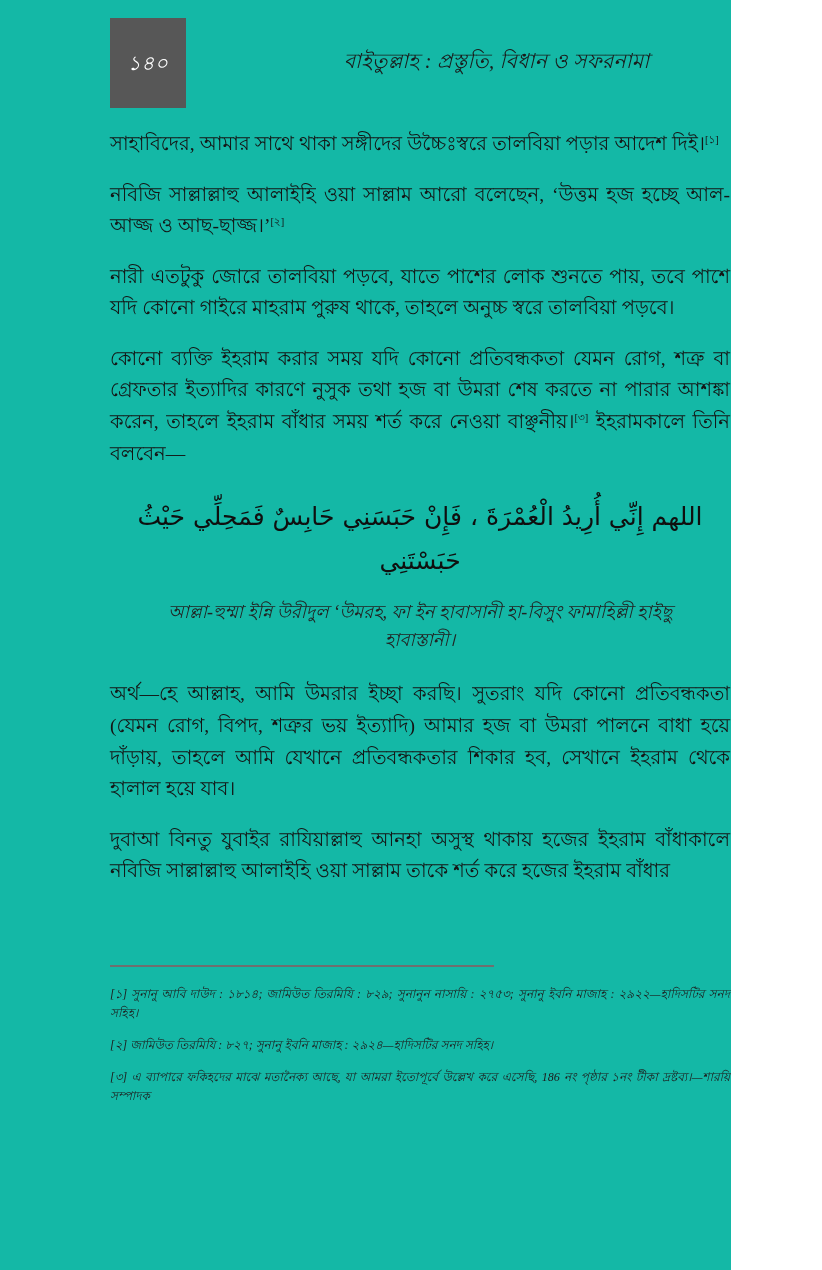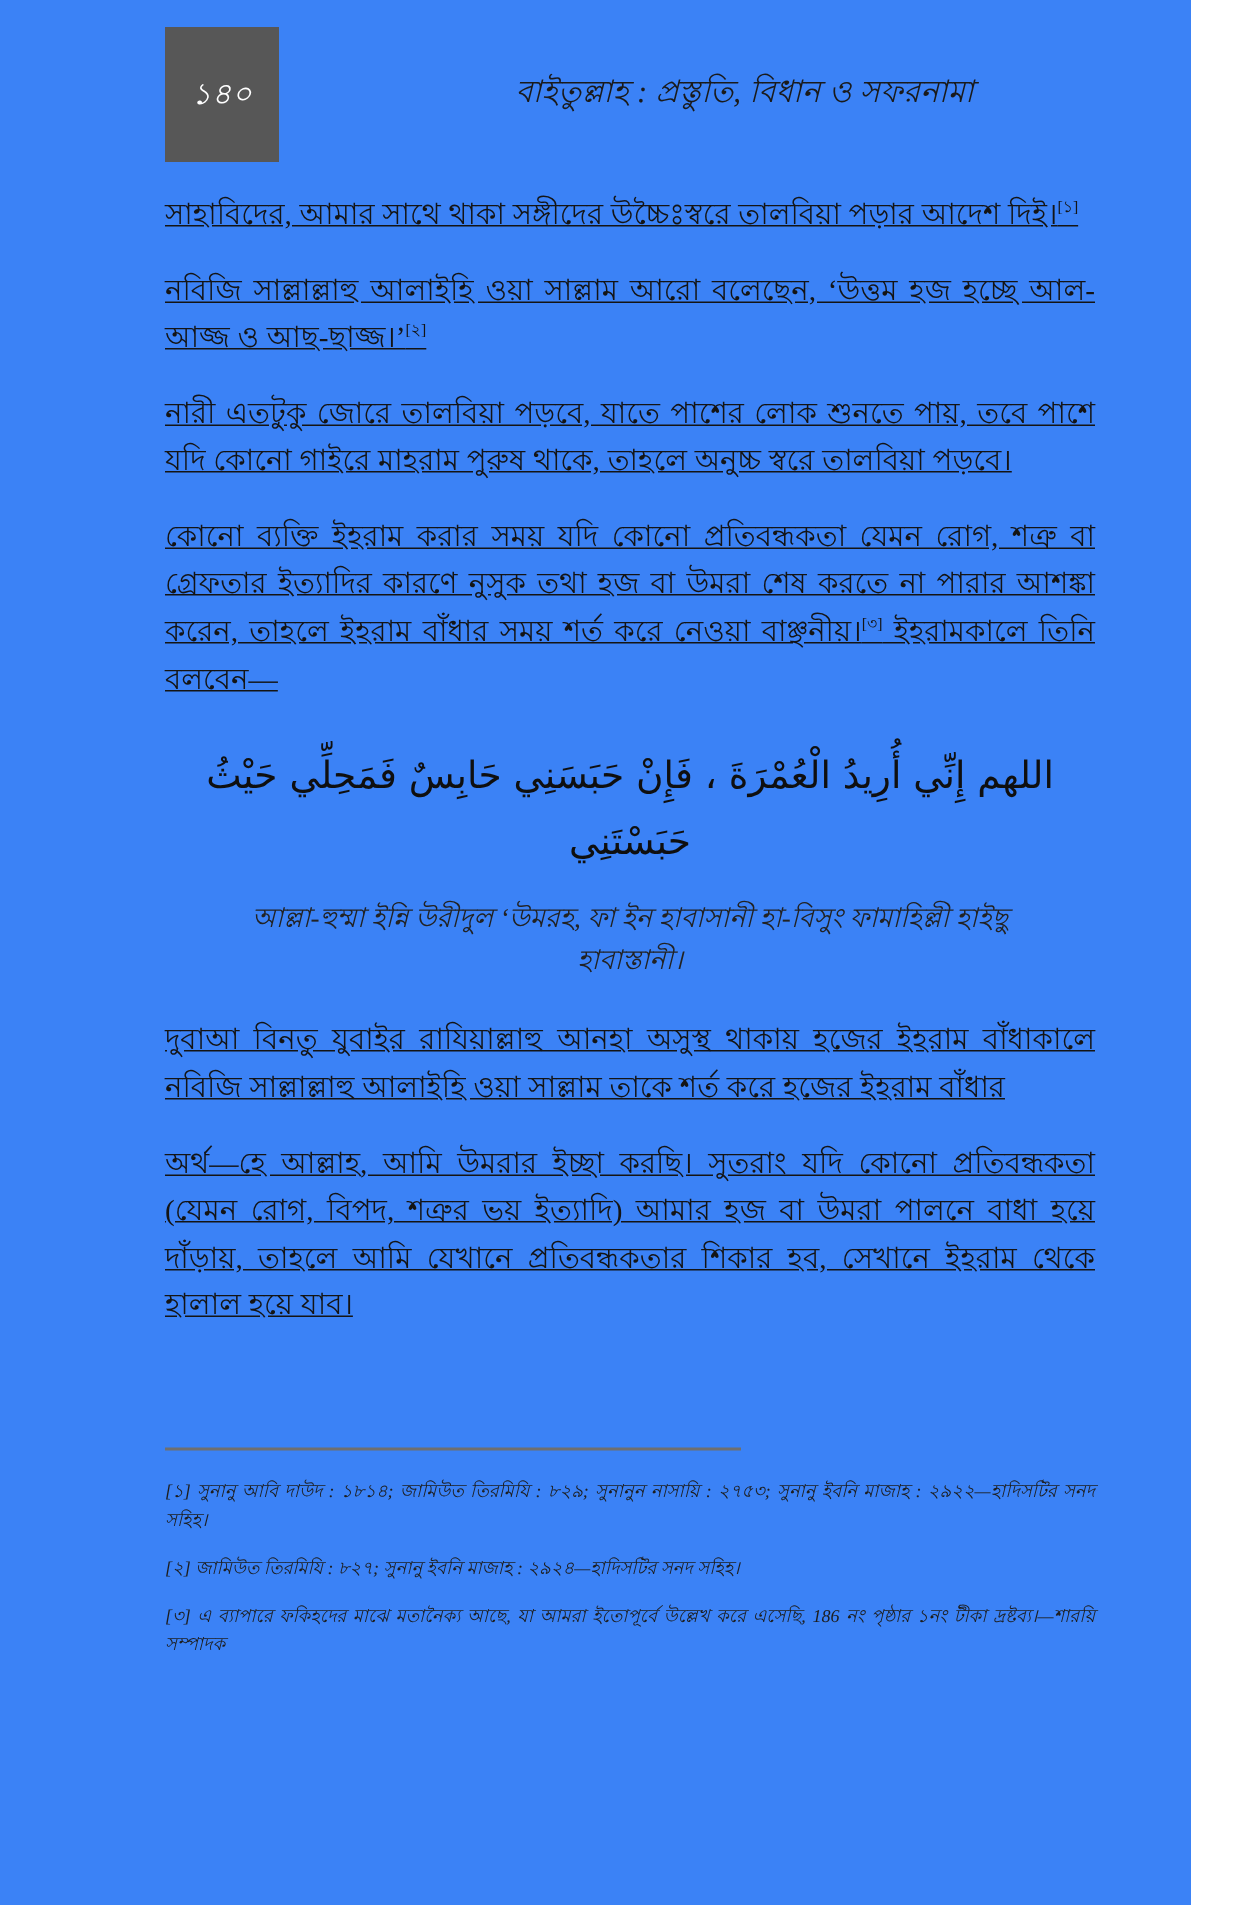--- a/index.html
+++ b/index.html
@@ -8,23 +8,23 @@
     padding: 0;
     background: #ffffff;
   }
   body {
     font-family: "Liberation Serif", "DejaVu Serif", serif;
     color: #111111;
   }
 
   .page {
     position: relative;
-    width: 794px;
+    width: 731px;
     height: 1270px;
-    background: #3b82f6;
+    background: #14b8a6;
     overflow: hidden;
     box-sizing: border-box;
   }
 
   
   .header-row {
     position: absolute;
     top: 18px;
     left: 110px;
     width: 625px;
@@ -74,21 +74,20 @@
   }
 
   p.body-para {
     margin: 0 0 19px 0;
     font-size: 19.5px;
     line-height: 1.62;
     text-align: justify;
     text-justify: inter-word;
     color: #141414;
     word-spacing: 0.3px;
-    text-decoration: underline;
   }
   p.body-para:last-child { margin-bottom: 0; }
 
   .no-justify-last { text-align-last: left; }
 
   sup.fn-ref {
     font-size: 10.5px;
     vertical-align: super;
     line-height: 0;
     font-style: normal;
@@ -176,23 +175,23 @@
     <p class="body-para no-justify-last">নারী এতটুকু জোরে তালবিয়া পড়বে, যাতে পাশের লোক শুনতে পায়, তবে পাশে যদি কোনো গাইরে মাহরাম পুরুষ থাকে, তাহলে অনুচ্চ স্বরে তালবিয়া পড়বে।</p>
 
     <p class="body-para no-justify-last">
       <span>কোনো ব্যক্তি ইহরাম করার সময় যদি কোনো প্রতিবন্ধকতা যেমন রোগ, শত্রু বা গ্রেফতার ইত্যাদির কারণে নুসুক তথা হজ বা উমরা শেষ করতে না পারার আশঙ্কা করেন, তাহলে ইহরাম বাঁধার সময় শর্ত করে নেওয়া বাঞ্ছনীয়।</span><sup class="fn-ref">[৩]</sup><span> ইহরামকালে তিনি বলবেন—</span>
     </p>
 
     <div class="arabic-block">اللهم إِنِّي أُرِيدُ الْعُمْرَةَ ، فَإِنْ حَبَسَنِي حَابِسٌ فَمَحِلِّي حَيْثُ حَبَسْتَنِي</div>
 
     <p class="translit">আল্লা-হুম্মা ইন্নি উরীদুল ‘উমরহ, ফা ইন হাবাসানী হা-বিসুং ফামাহিল্লী হাইছু হাবাস্তানী।</p>
 
+    <p class="body-para no-justify-last">অর্থ—হে আল্লাহ, আমি উমরার ইচ্ছা করছি। সুতরাং যদি কোনো প্রতিবন্ধকতা (যেমন রোগ, বিপদ, শত্রুর ভয় ইত্যাদি) আমার হজ বা উমরা পালনে বাধা হয়ে দাঁড়ায়, তাহলে আমি যেখানে প্রতিবন্ধকতার শিকার হব, সেখানে ইহরাম থেকে হালাল হয়ে যাব।</p>
+
     <p class="body-para">দুবাআ বিনতু যুবাইর রাযিয়াল্লাহু আনহা অসুস্থ থাকায় হজের ইহরাম বাঁধাকালে নবিজি সাল্লাল্লাহু আলাইহি ওয়া সাল্লাম তাকে শর্ত করে হজের ইহরাম বাঁধার</p>
-
-    <p class="body-para no-justify-last">অর্থ—হে আল্লাহ, আমি উমরার ইচ্ছা করছি। সুতরাং যদি কোনো প্রতিবন্ধকতা (যেমন রোগ, বিপদ, শত্রুর ভয় ইত্যাদি) আমার হজ বা উমরা পালনে বাধা হয়ে দাঁড়ায়, তাহলে আমি যেখানে প্রতিবন্ধকতার শিকার হব, সেখানে ইহরাম থেকে হালাল হয়ে যাব।</p>
   </div>
 
   <div class="footnotes">
     <hr class="fn-rule">
 
     <p class="footnote">
       <span class="fn-num">[১]</span><span> সুনানু আবি দাউদ : ১৮১৪; জামিউত তিরমিযি : ৮২৯; সুনানুন নাসায়ি : ২৭৫৩; সুনানু ইবনি মাজাহ : ২৯২২—হাদিসটির সনদ সহিহ।</span>
     </p>
 
     <p class="footnote">

